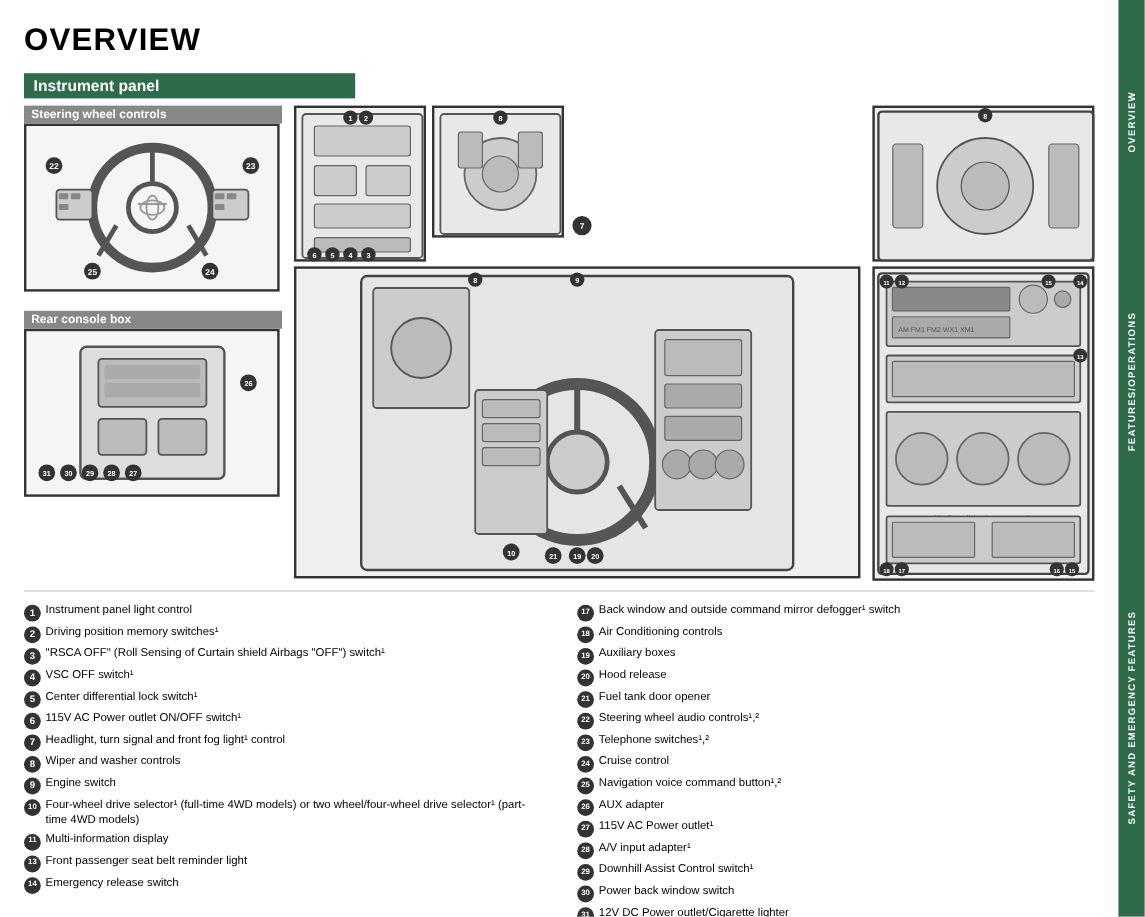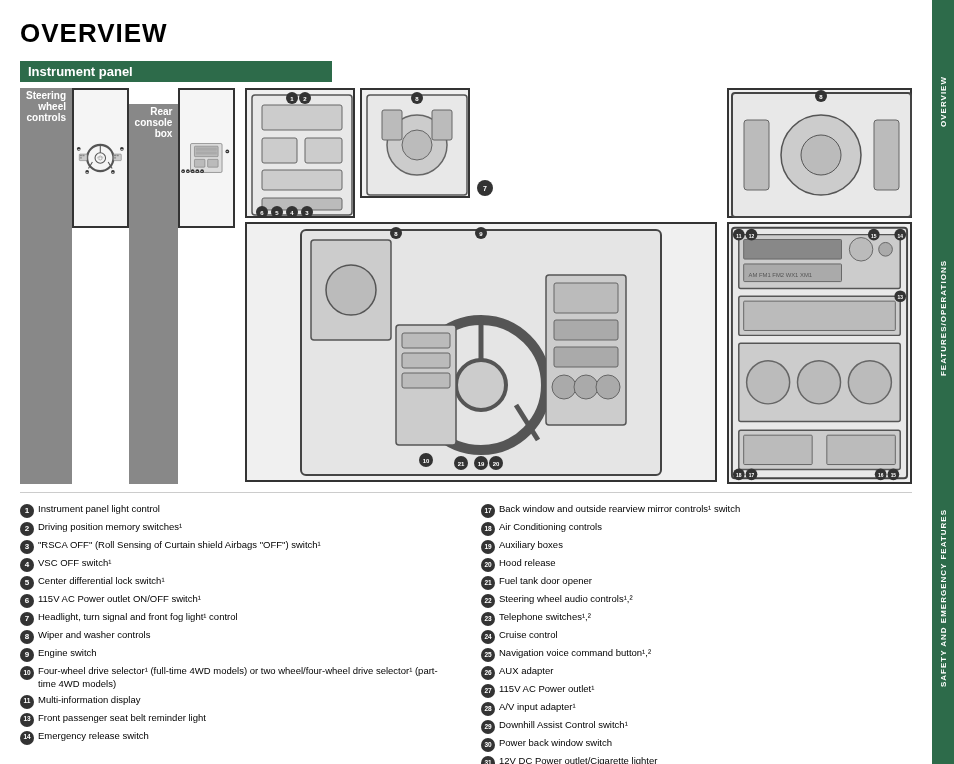--- a/index.html
+++ b/index.html
@@ -47,35 +47,34 @@
     }
 
     .instrument-panel-header {
       background: #2d6b4a;
       color: white;
       font-size: 13px;
       font-weight: bold;
       padding: 3px 8px;
       display: inline-block;
       margin-bottom: 6px;
-      width: 312px;
+      width: 276px;
     }
 
     .top-section {
       display: flex;
       gap: 10px;
       margin-bottom: 8px;
     }
 
     .left-panels {
       display: flex;
-      flex-direction: row;
+      flex-direction: column;
       gap: 0;
       width: 215px;
-      text-align: right;
     }
 
     .panel-label {
       background: #888;
       color: white;
       font-size: 10px;
       font-weight: bold;
       padding: 2px 6px;
     }
 
@@ -470,21 +469,21 @@
       <div class="list-item">
         <span class="item-number" style="font-size:6.5px;">14</span>
         <span class="item-text">Emergency release switch</span>
       </div>
 
     </div>
 
     <div class="list-column">
       <div class="list-item">
         <span class="item-number" style="font-size:6.5px;">17</span>
-        <span class="item-text">Back window and outside rearview mirror controls¹ switch</span>
+        <span class="item-text">Back window and outside command mirror defogger¹ switch</span>
       </div>
       <div class="list-item">
         <span class="item-number" style="font-size:6.5px;">18</span>
         <span class="item-text">Air Conditioning controls</span>
       </div>
       <div class="list-item">
         <span class="item-number" style="font-size:6.5px;">19</span>
         <span class="item-text">Auxiliary boxes</span>
       </div>
       <div class="list-item">

